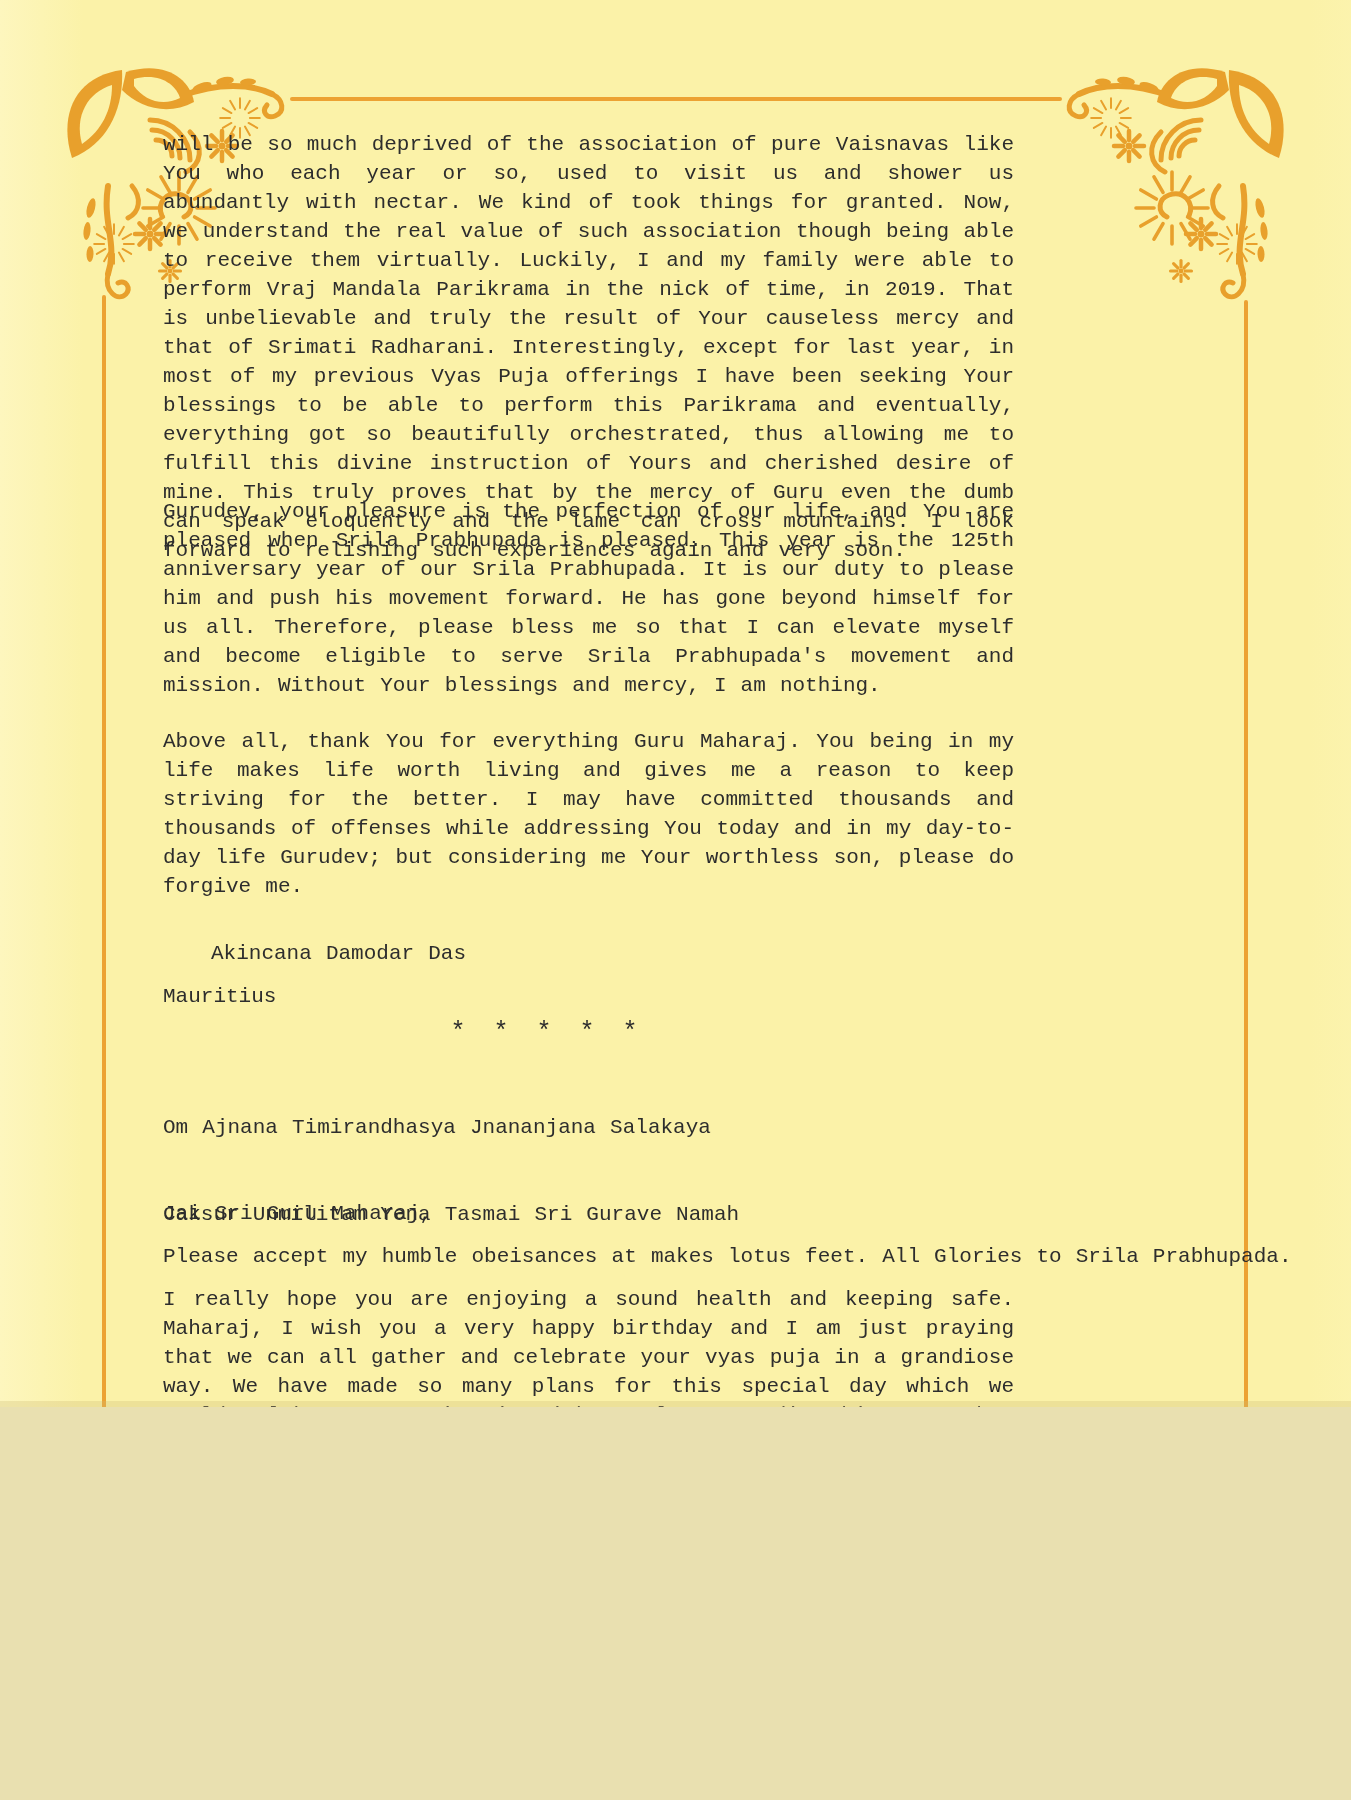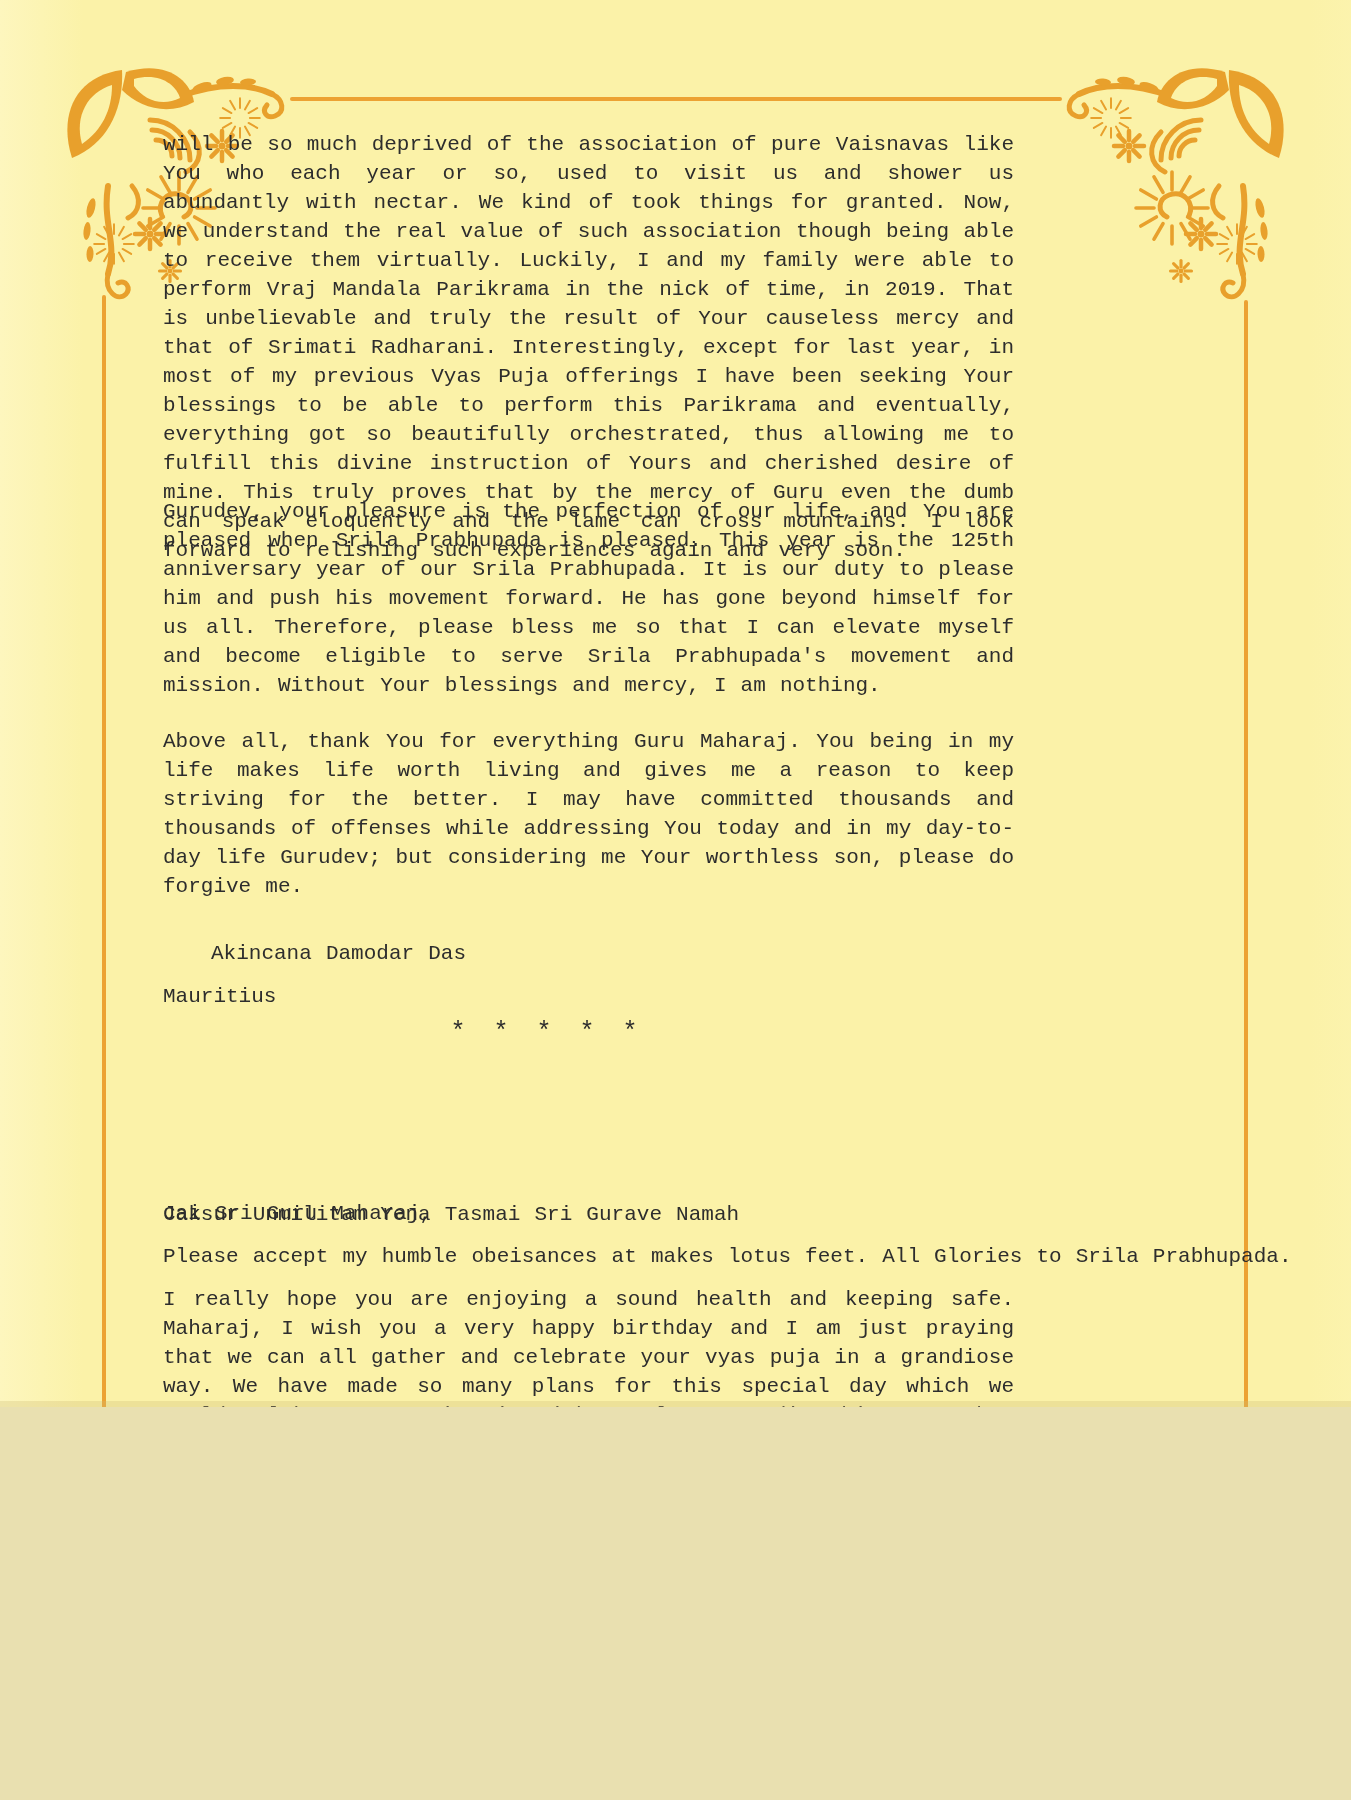--- a/index.html
+++ b/index.html
@@ -213,20 +213,21 @@
   <div class="rule v" style="left:1244px;top:300px;height:1262px;"></div>
 
   <div class="tblock just" style="top:130px;">will be so much deprived of the association of pure Vaisnavas like You who each year or so, used to visit us and shower us abundantly with nectar. We kind of took things for granted. Now, we understand the real value of such association though being able to receive them virtually. Luckily, I and my family were able to perform Vraj Mandala Parikrama in the nick of time, in 2019. That is unbelievable and truly the result of Your causeless mercy and that of Srimati Radharani.  Interestingly, except for last year, in most of my previous Vyas Puja offerings I have been seeking Your blessings to be able to perform this Parikrama and eventually, everything got so beautifully orchestrated, thus allowing me to fulfill this divine instruction of Yours and cherished desire of mine. This truly proves that by the mercy of Guru even the dumb can speak eloquently and the lame can cross mountains. I look forward to relishing such experiences again and very soon.</div>
   <div class="tblock just" style="top:497px;">Gurudev, your pleasure is the perfection of our life, and You are pleased when Srila Prabhupada is pleased. This year is the 125th anniversary year of our Srila Prabhupada. It is our duty to please him and push his movement forward. He has gone beyond himself for us all. Therefore, please bless me so that I can elevate myself and become eligible to serve Srila Prabhupada's movement and mission. Without Your blessings and mercy, I am nothing.</div>
   <div class="tblock just" style="top:727px;">Above all, thank You for everything Guru Maharaj. You being in my life makes life worth living and gives me a reason to keep striving for the better.  I may have committed thousands and thousands of offenses while addressing You today and in my day-to-day life Gurudev; but considering me Your worthless son, please do forgive me.</div>
   <div class="tblock one" style="top:939px;margin-left:48px;">Akincana Damodar Das</div>
   <div class="tblock one" style="top:982px;">Mauritius</div>
 
   <div class="tblock centered sep" style="top:1018px;">* * * * *</div>
 
+  <div class="tblock one" style="top:1113px;">Om Ajnana Timirandhasya Jnananjana Salakaya</div>
   <div class="tblock one" style="top:1156px;margin-top:44px;">Caksur Unmilitam Yena Tasmai Sri Gurave Namah</div>
   <div class="tblock one" style="top:1199px;">Jai Sri Guru Maharaj,</div>
   <div class="tblock one" style="top:1242px;">Please accept my humble obeisances at makes lotus feet. All Glories to Srila Prabhupada.</div>
   <div class="tblock just" style="top:1285px;">I really hope you are enjoying a sound health and keeping safe. Maharaj, I wish you a very happy birthday and I am just praying that we can all gather and celebrate your vyas puja in a grandiose way. We have made so many plans for this special day which we would celebrate at Sri Sri Krishna Balaram Mandir this year, but due to this covid, we don’t know whether we can celebrate it as we had desired.</div>
 
   <div class="tblock centered pnum" style="top:1756px;">519</div>
 
 </div>
 
 </body></html>

